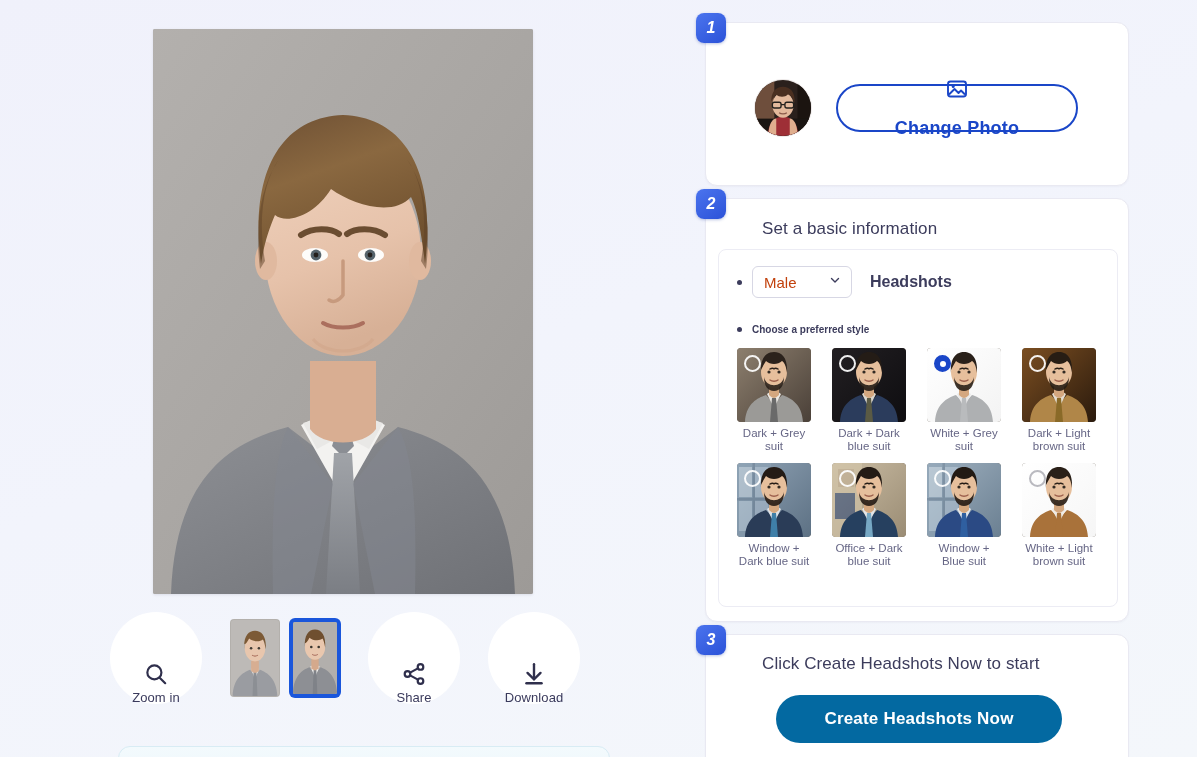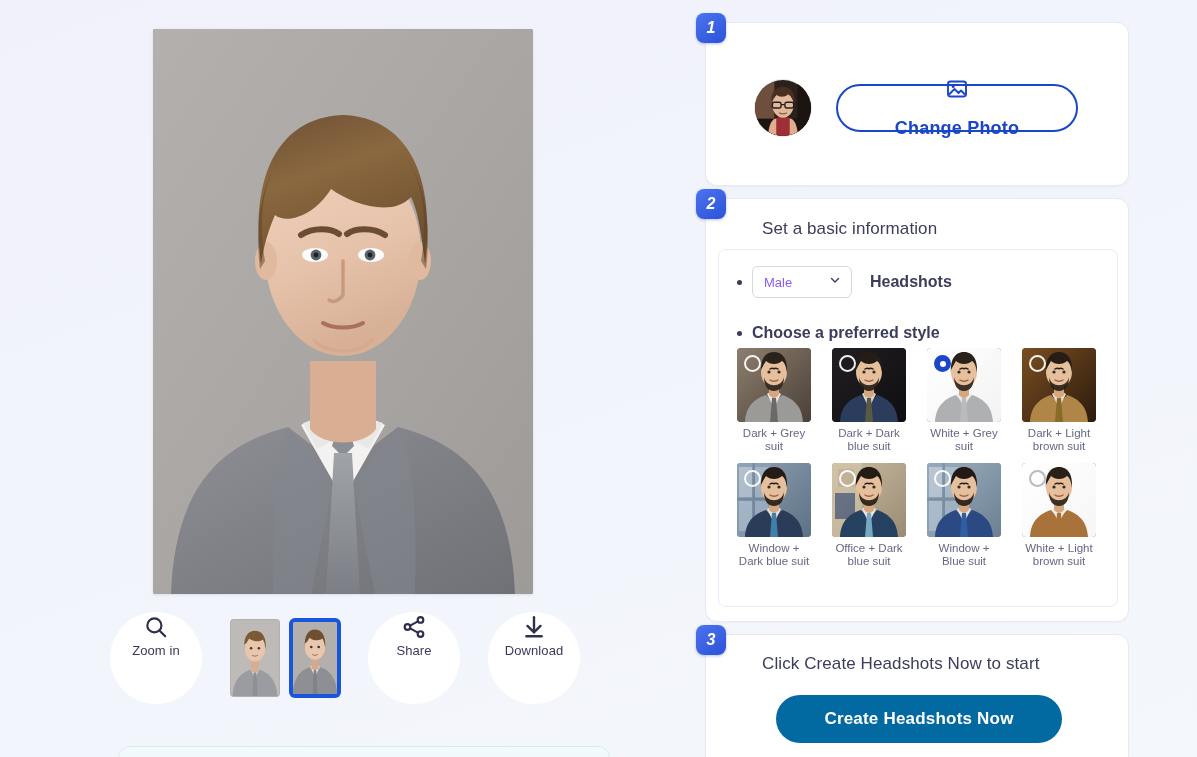--- a/index.html
+++ b/index.html
@@ -31,21 +31,21 @@
 
   #action-bar {
     position: absolute; left: 110px; top: 612px;
     width: 470px; height: 92px;
     display: flex; align-items: center; justify-content: space-between;
   }
   .circle-btn {
     width: 92px; height: 92px; border-radius: 50%;
     background: #ffffff;
     display: flex; flex-direction: column;
-    align-items: center; justify-content: flex-start;
+    align-items: center; justify-content: flex-end;
     gap: 2px;
     cursor: pointer;
     box-shadow: 0 0 0 0 rgba(0,0,0,0);
   }
   .circle-btn .cb-icon { height: 30px; display:flex; align-items:center; justify-content:center; }
   .circle-btn .cb-label {
     font-size: 13px; color: #3a3a5c; letter-spacing: .1px;
     line-height: 1;
   }
   #thumb-strip { display: flex; gap: 10px; align-items: center; }
@@ -139,24 +139,24 @@
   .bullet { width: 5px; height: 5px; border-radius: 50%; background: #3c3c5c; flex:none; }
   #gender-row { position:absolute; left: 18px; top: 16px; }
   #gender-select {
     width: 100px; height: 32px;
     border: 1px solid #d7d7e4; border-radius: 6px;
     background: #fff;
     display: flex; align-items: center; justify-content: space-between;
     padding: 0 9px 0 11px;
     cursor: pointer;
   }
-  #gender-select .gs-value { font-size: 13px; color: #8b5cf6; }
+  #gender-select .gs-value { font-size: 15px; color: #c2410c; }
   #headshots-label { font-size: 16px; font-weight: bold; color: #3c3c5c; margin-left: 8px; }
   #style-heading-row { position:absolute; left: 18px; top: 74px; }
-  #style-heading { font-size: 16px; font-weight: bold; color: #3c3c5c; }
+  #style-heading { font-size: 10px; font-weight: bold; color: #3c3c5c; }
 
   #style-grid {
     position: absolute; left: 18px; top: 98px;
     width: 366px;
     display: grid;
     grid-template-columns: repeat(4, 1fr);
     column-gap: 14px;
     row-gap: 10px;
   }
   .style-cell { width: 74px; cursor: pointer; }

